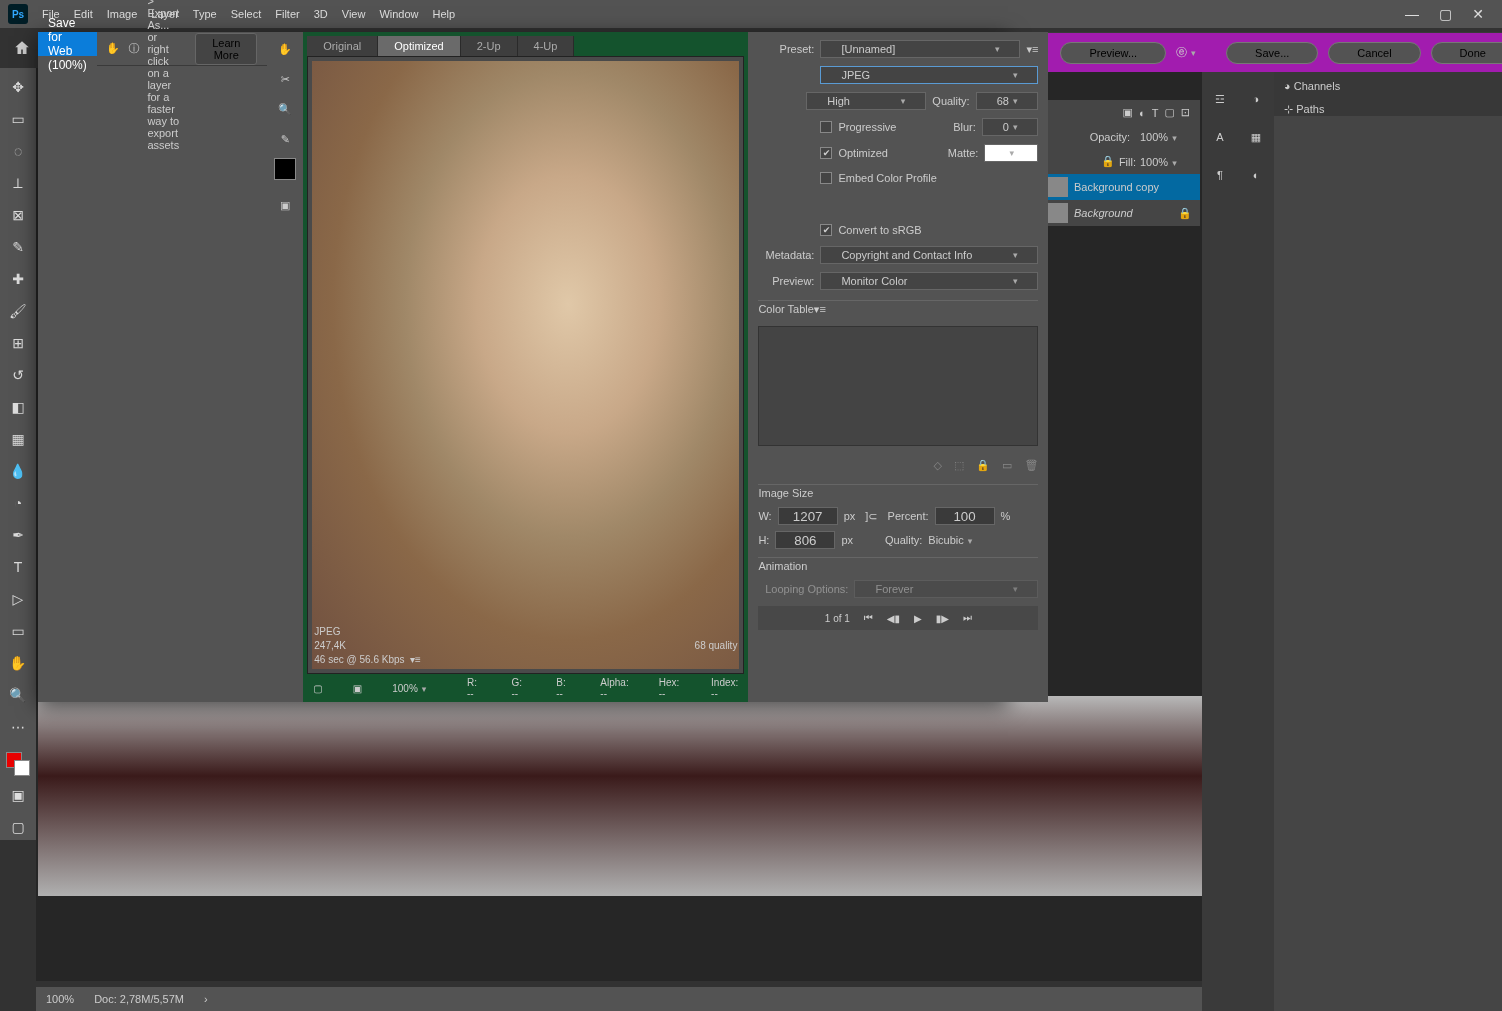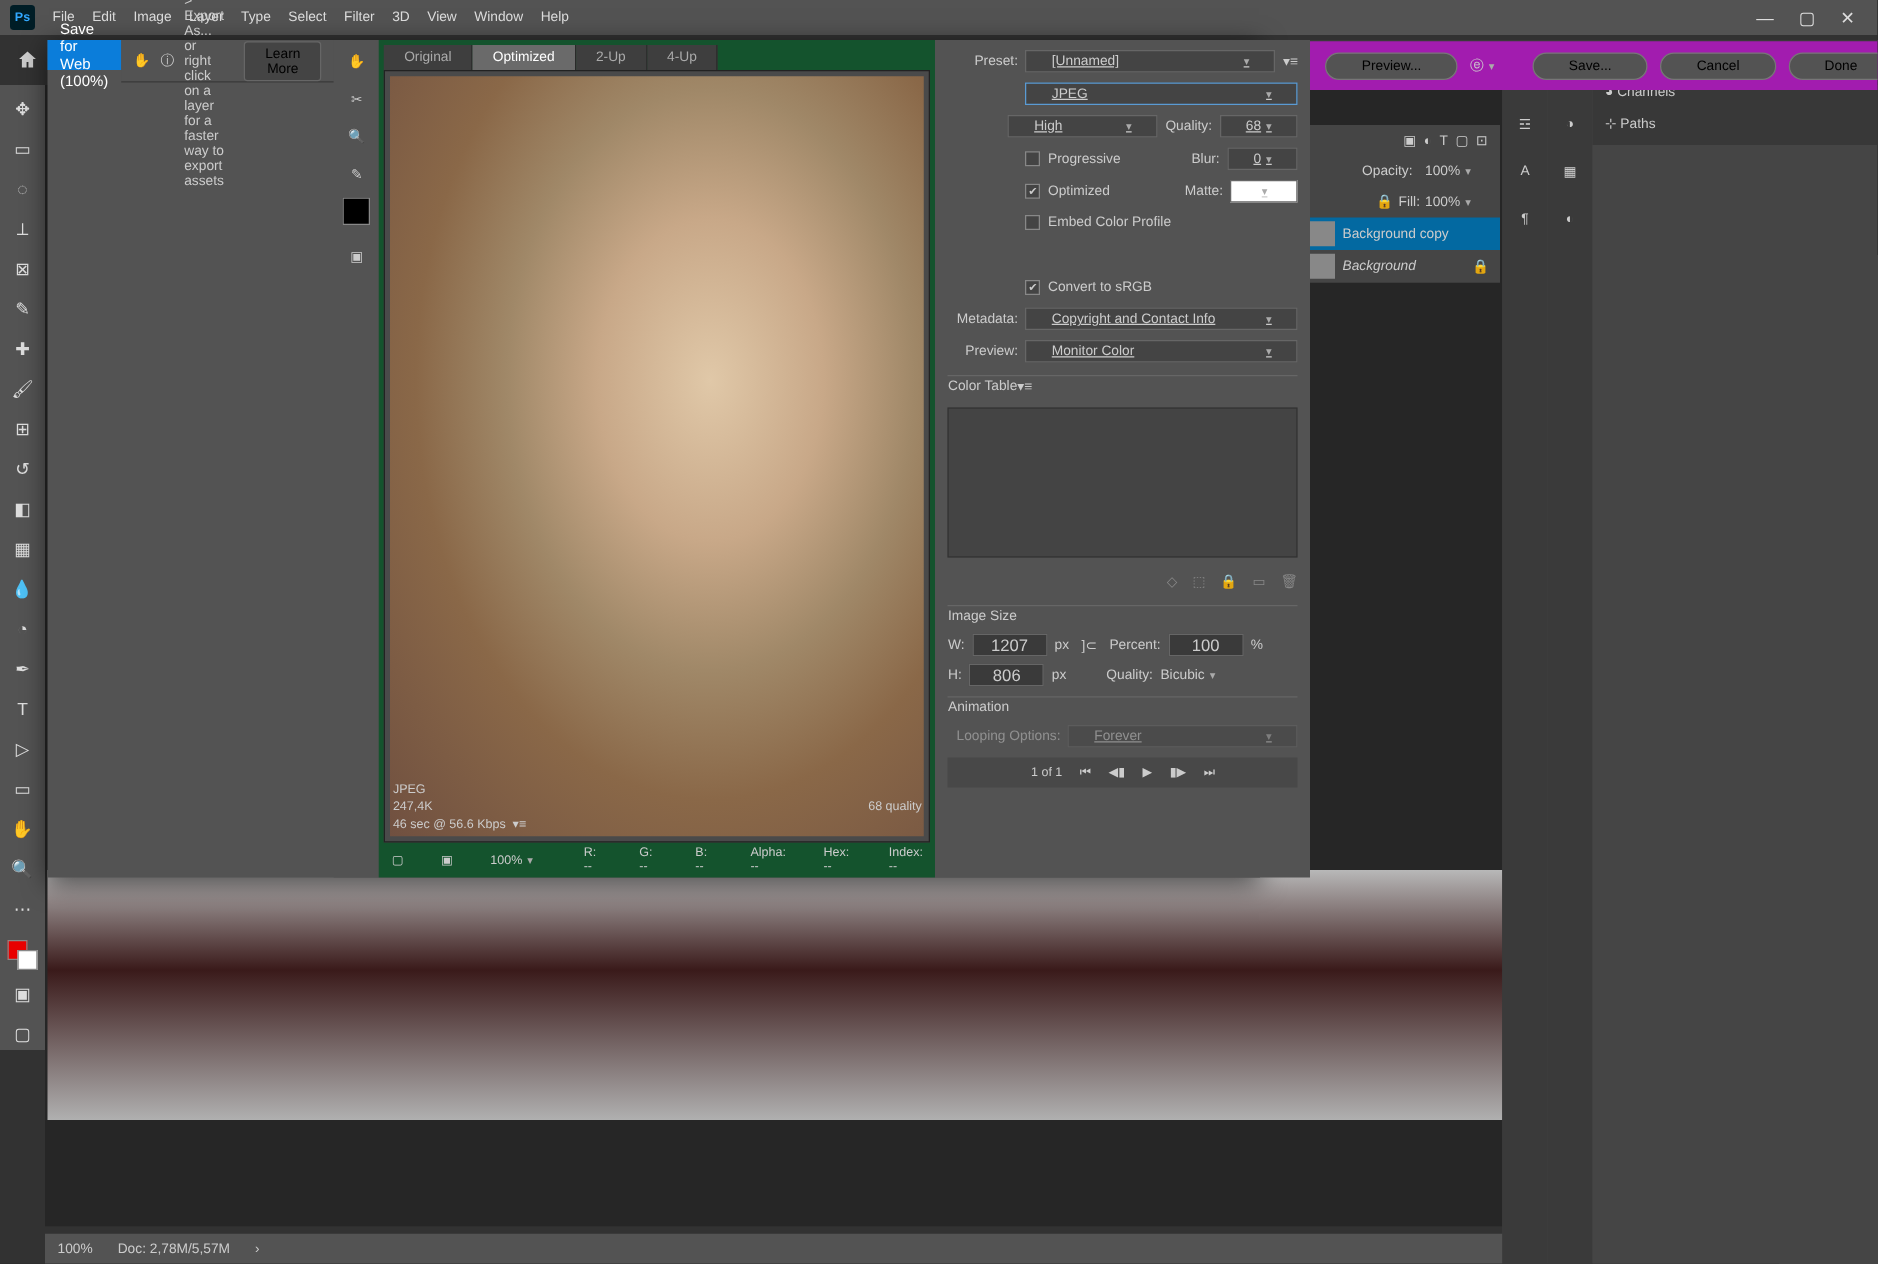--- a/index.html
+++ b/index.html
@@ -16,21 +16,21 @@
 .tool-col .swatch { width:24px; height:24px; position:relative; margin-top:6px; }
 .tool-col .swatch .fg { position:absolute; width:16px; height:16px; background:#e80000; border:1px solid #888; top:0; left:0; }
 .tool-col .swatch .bg { position:absolute; width:16px; height:16px; background:#fff; border:1px solid #888; bottom:0; right:0; }
 .canvas-area { position:absolute; left:36px; top:68px; right:300px; bottom:30px; background:#262626; overflow:hidden; }
 .doc-img { position:absolute; left:2px; top:628px; right:0; height:200px; background:linear-gradient(180deg,#b8b8b8 0%,#3a1a1a 40%,#b0b0b0 100%); }
 .status-bar { position:absolute; bottom:0; left:36px; right:300px; height:24px; background:#535353; display:flex; align-items:center; padding:0 10px; gap:20px; font-size:11px; color:#ccc; }
 .right-panels { position:absolute; right:0; top:68px; width:300px; bottom:0; background:#454545; display:flex; }
 .panel-strip { width:36px; background:#3a3a3a; display:flex; flex-direction:column; align-items:center; padding-top:20px; gap:16px; }
 .panel-strip div { width:22px; height:22px; display:flex; align-items:center; justify-content:center; }
 .panel-main { flex:1; background:#454545; }
-.panel-tabs { height:24px; background:#383838; display:flex; align-items:flex-start; padding:0 10px; gap:14px; font-size:11px; color:#ccc; }
+.panel-tabs { height:24px; background:#383838; display:flex; align-items:flex-end; padding:0 10px; gap:14px; font-size:11px; color:#ccc; }
 .panel-row { padding:6px 10px; display:flex; align-items:center; gap:10px; font-size:11px; }
 
 .dialog { position:absolute; left:38px; top:32px; width:970px; height:670px; background:#535353; box-shadow:0 4px 20px rgba(0,0,0,0.6); z-index:100; display:flex; flex-direction:row; }
 .dialog-title { height:24px; background:#0b7dda; color:#fff; display:flex; align-items:center; padding:0 10px; font-size:12px; }
 .dialog-tip { height:34px; background:#535353; display:flex; align-items:center; padding:0 10px; gap:8px; border-bottom:1px solid #3a3a3a; }
 .dialog-tip .learn { margin-left:8px; padding:3px 16px; background:#444; border:1px solid #666; border-radius:3px; font-size:11px; }
 .dialog-body { flex:1; display:flex; }
 .dialog-left { width:36px; background:#535353; display:flex; flex-direction:column; align-items:center; padding-top:6px; gap:8px; }
 .dialog-left .t { width:22px; height:22px; display:flex; align-items:center; justify-content:center; }
 .dialog-left .sw { width:22px; height:22px; background:#000; border:1px solid #888; }
@@ -39,21 +39,21 @@
 .view-tabs .tab { padding:4px 16px; background:#3e3e3e; color:#aaa; font-size:11px; border-right:1px solid #2a2a2a; }
 .view-tabs .tab.active { background:#6a6a6a; color:#fff; }
 .preview-box { flex:1; border:1px solid #222; background:#4a4a4a; position:relative; overflow:hidden; }
 .preview-img { position:absolute; inset:4px; background:radial-gradient(ellipse at 60% 40%, #e0c8a8 0%, #c8a888 25%, #a08868 45%, #8a6848 65%, #705040 100%); }
 .preview-info { position:absolute; left:6px; bottom:6px; font-size:10px; color:#ccc; line-height:14px; }
 .preview-info-r { position:absolute; right:6px; bottom:22px; font-size:10px; }
 .dialog-center-bot { height:28px; display:flex; align-items:center; gap:30px; padding:0 6px; font-size:10px; }
 .dialog-right { width:300px; background:#535353; padding:6px 10px; display:flex; flex-direction:column; gap:4px; font-size:11px; overflow:hidden; }
 .fld { display:flex; align-items:center; gap:6px; height:22px; }
 .fld label { width:56px; text-align:right; color:#ccc; }
-.fld .sel { flex:1; background:#444; border:1px solid #666; height:18px; padding:0 20px; display:flex; align-items:center; justify-content:space-between;text-decoration:underline; }
+.fld .sel { flex:1; background:#444; border:1px solid #666; height:18px; padding:0 20px; display:flex; align-items:center; justify-content:space-between; }
 .chk { display:flex; align-items:center; gap:6px; height:20px; }
 .chk .box { width:12px; height:12px; border:1px solid #888; background:#444; display:flex; align-items:center; justify-content:center; font-size:9px; }
 .section-hd { font-size:11px; color:#ccc; margin-top:4px; padding:2px 0; border-top:1px solid #666; }
 .color-table { height:120px; background:#444; border:1px solid #333; margin:4px 0; }
 .ct-icons { height:22px; display:flex; justify-content:flex-end; gap:12px; align-items:center; color:#888; }
 .img-size { display:flex; gap:6px; align-items:center; flex-wrap:wrap; }
 .img-size .inp2 { background:#3a3a3a; border:1px solid #666; width:60px; height:18px; padding:0 3px; color:#ccc;text-align:center; }
 .anim-ctrl { height:24px; display:flex; align-items:center; justify-content:center; gap:14px; background:#484848; margin-top:2px; font-size:10px; }
 .dialog-foot { height:40px; background:#a21caf; display:flex; align-items:center; padding:0 12px; gap:10px; border-top:1px solid #3a3a3a; }
 .dialog-foot .btn { padding:4px 28px; border:1px solid #777; border-radius:14px; background:#535353; font-size:11px; }

